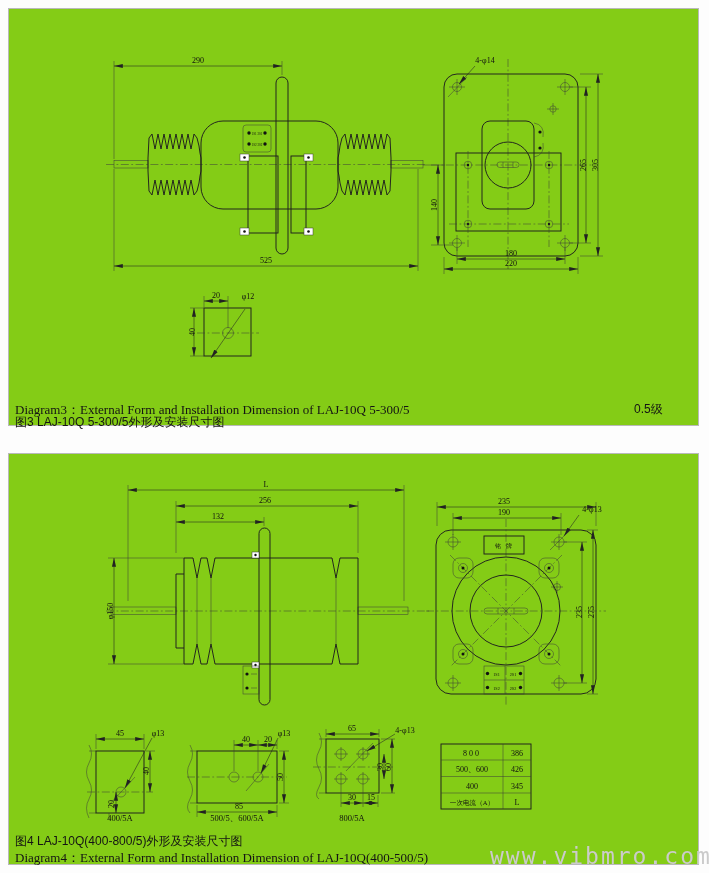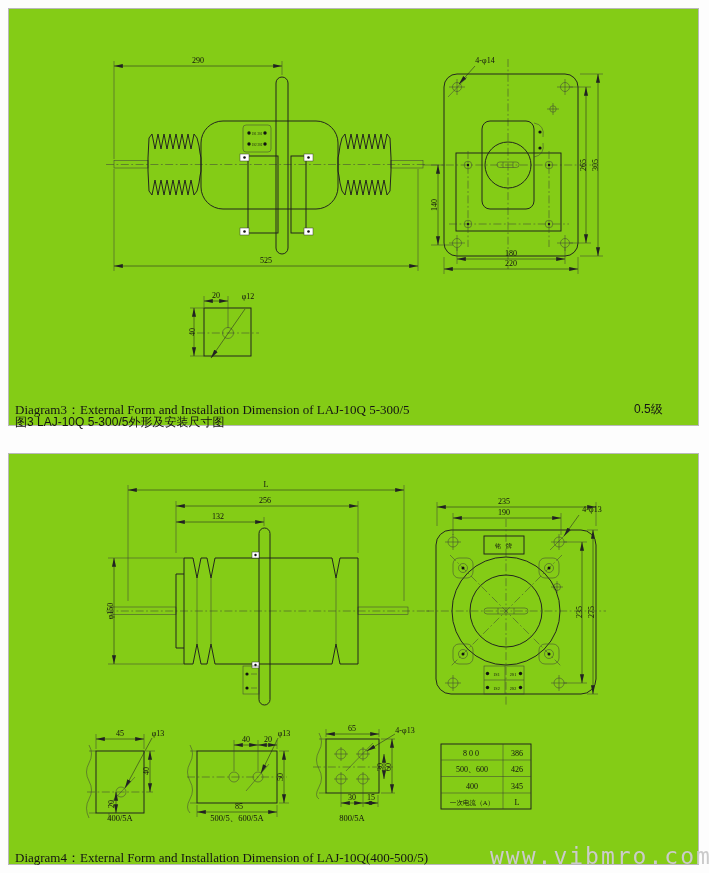--- a/index.html
+++ b/index.html
@@ -393,16 +393,17 @@
     <text class="dm" x="471" y="754.5" style="letter-spacing:2px;">800</text>
     <text class="dm" x="516" y="754.5">386</text>
     <text class="dm" x="471" y="771">500、600</text>
     <text class="dm" x="516" y="771">426</text>
     <text class="dm" x="471" y="787.5">400</text>
     <text class="dm" x="516" y="787.5">345</text>
     <text class="dm" x="471" y="804" style="font-size:6.6px;">一次电流（A）</text>
     <text class="dm" x="516" y="804">L</text>
   </g>
 </svg>
+<div class="cap-zh" style="top:379px;">图4  LAJ-10Q(400-800/5)外形及安装尺寸图</div>
 <div class="cap-en" style="top:395px;">Diagram4：External Form and Installation Dimension of LAJ-10Q(400-500/5)</div>
 </div>
 
 <div id="wm">www.vibmro.com</div>
 
 </body></html>

